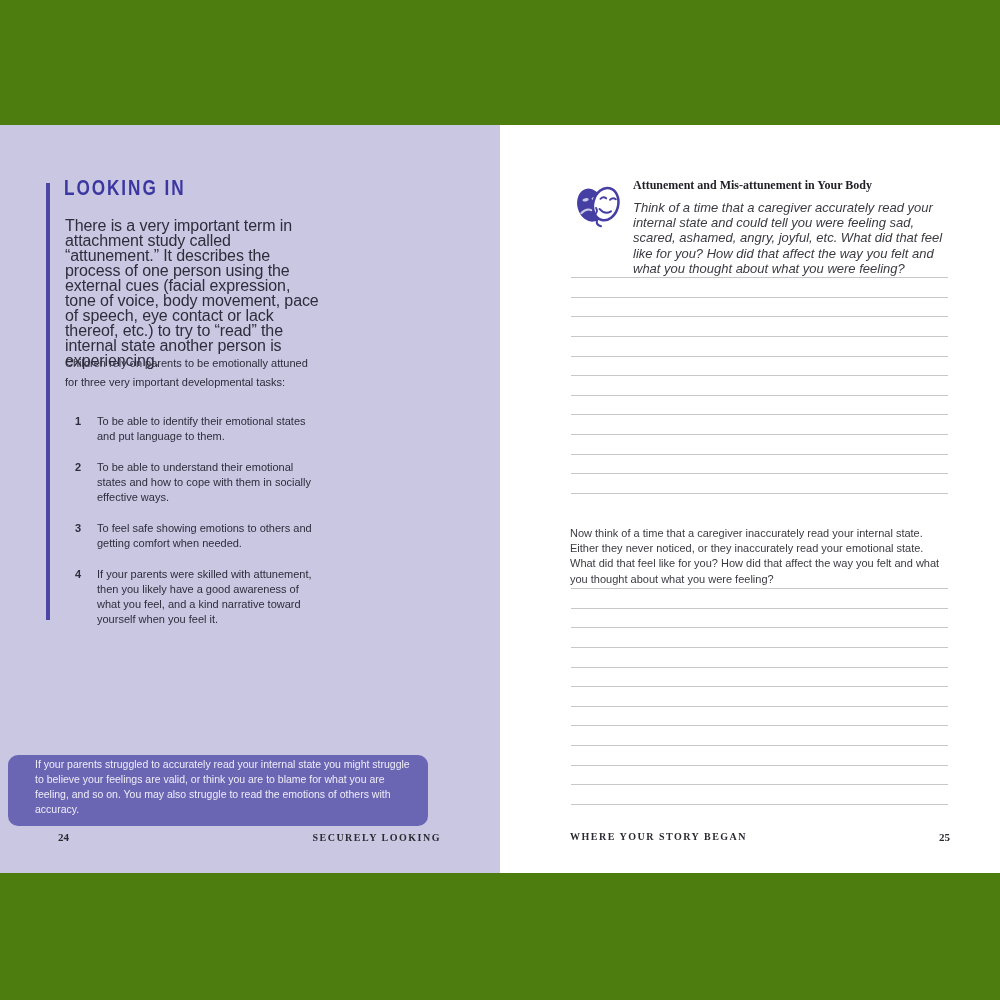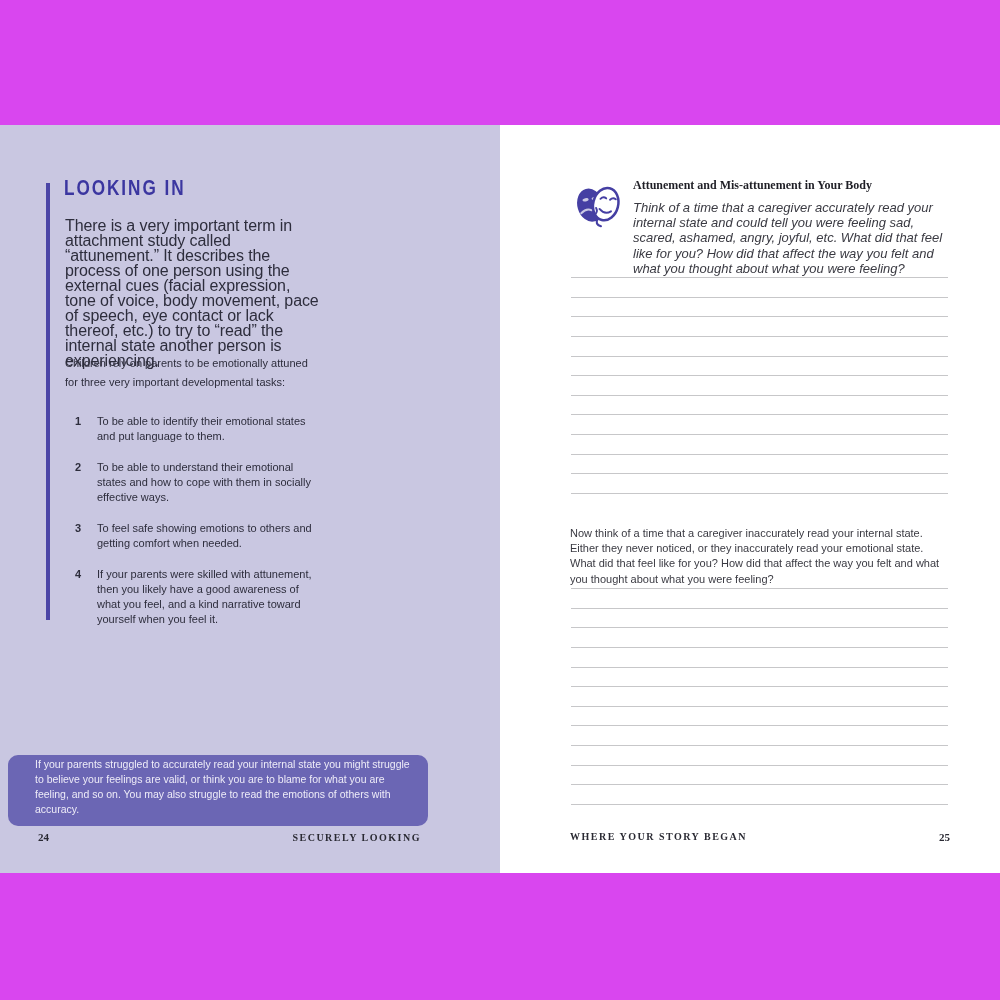--- a/index.html
+++ b/index.html
@@ -1,18 +1,18 @@
 <!DOCTYPE html>
 <html><head>
 <meta charset="utf-8">
 <style>
   * { margin:0; padding:0; box-sizing:border-box; }
   html,body { width:1000px; height:1000px; background:#ffffff;
               font-family:"Liberation Sans", sans-serif; }
-  .spread { position:relative; width:1000px; height:1000px; background:#d946ef; overflow:hidden; }
+  .spread { position:relative; width:1000px; height:1000px; background:#4d7c0f; overflow:hidden; }
 
   
   .page-left { position:absolute; left:0; top:125px; width:500px; height:748px;
                background:#c9c7e1; }
   .accent-bar { position:absolute; left:46px; top:58px; width:4px; height:437px;
                 background:#4b45a6; }
   .lp-heading { position:absolute; left:64px; top:50px; color:#3b36a0;
                 font-size:22px; font-weight:bold; letter-spacing:2.5px;
                 transform:scaleX(0.78); transform-origin:0 50%; white-space:nowrap; }
   .lp-body { position:absolute; left:65px; top:93px; width:254px;
@@ -21,21 +21,21 @@
   .lp-body p.indent { text-indent:15px; }
   .lp-para3 { position:absolute; left:65px; top:229px; width:254px;
               font-size:11px; line-height:19px; color:#2d2d3c; }
   .lp-list { position:absolute; left:75px; top:289px; width:244px; list-style:none; }
   .lp-list li { display:flex; margin-bottom:16px; font-size:11px; line-height:15px; color:#2d2d3c; }
   .lp-list .num { width:22px; flex:0 0 22px; font-weight:bold; }
   .lp-list .txt { width:218px; }
   .callout { position:absolute; left:8px; top:630px; width:420px; min-height:57px;
              background:#6b66b4; border-radius:10px; padding:2px 16px 9px 27px; }
   .callout p { color:#eeecf8; font-size:10.5px; line-height:15px; }
-  .lp-footer { position:absolute; left:38px; top:706px; width:383px;
+  .lp-footer { position:absolute; left:58px; top:706px; width:383px;
                display:flex; justify-content:space-between; align-items:baseline;gap:12px; }
   .pagenum { font-family:"Liberation Serif", serif; font-weight:bold;
              font-size:11px; color:#2a2a33; }
   .running { font-family:"Liberation Serif", serif; font-weight:bold;
              font-size:10px; letter-spacing:1.5px; color:#2a2a33; }
 
   
   .page-right { position:absolute; left:500px; top:125px; width:500px; height:748px;
                 background:#ffffff; }
   .prompt-icon { position:absolute; left:75px; top:54px; width:48px; height:56px; }

